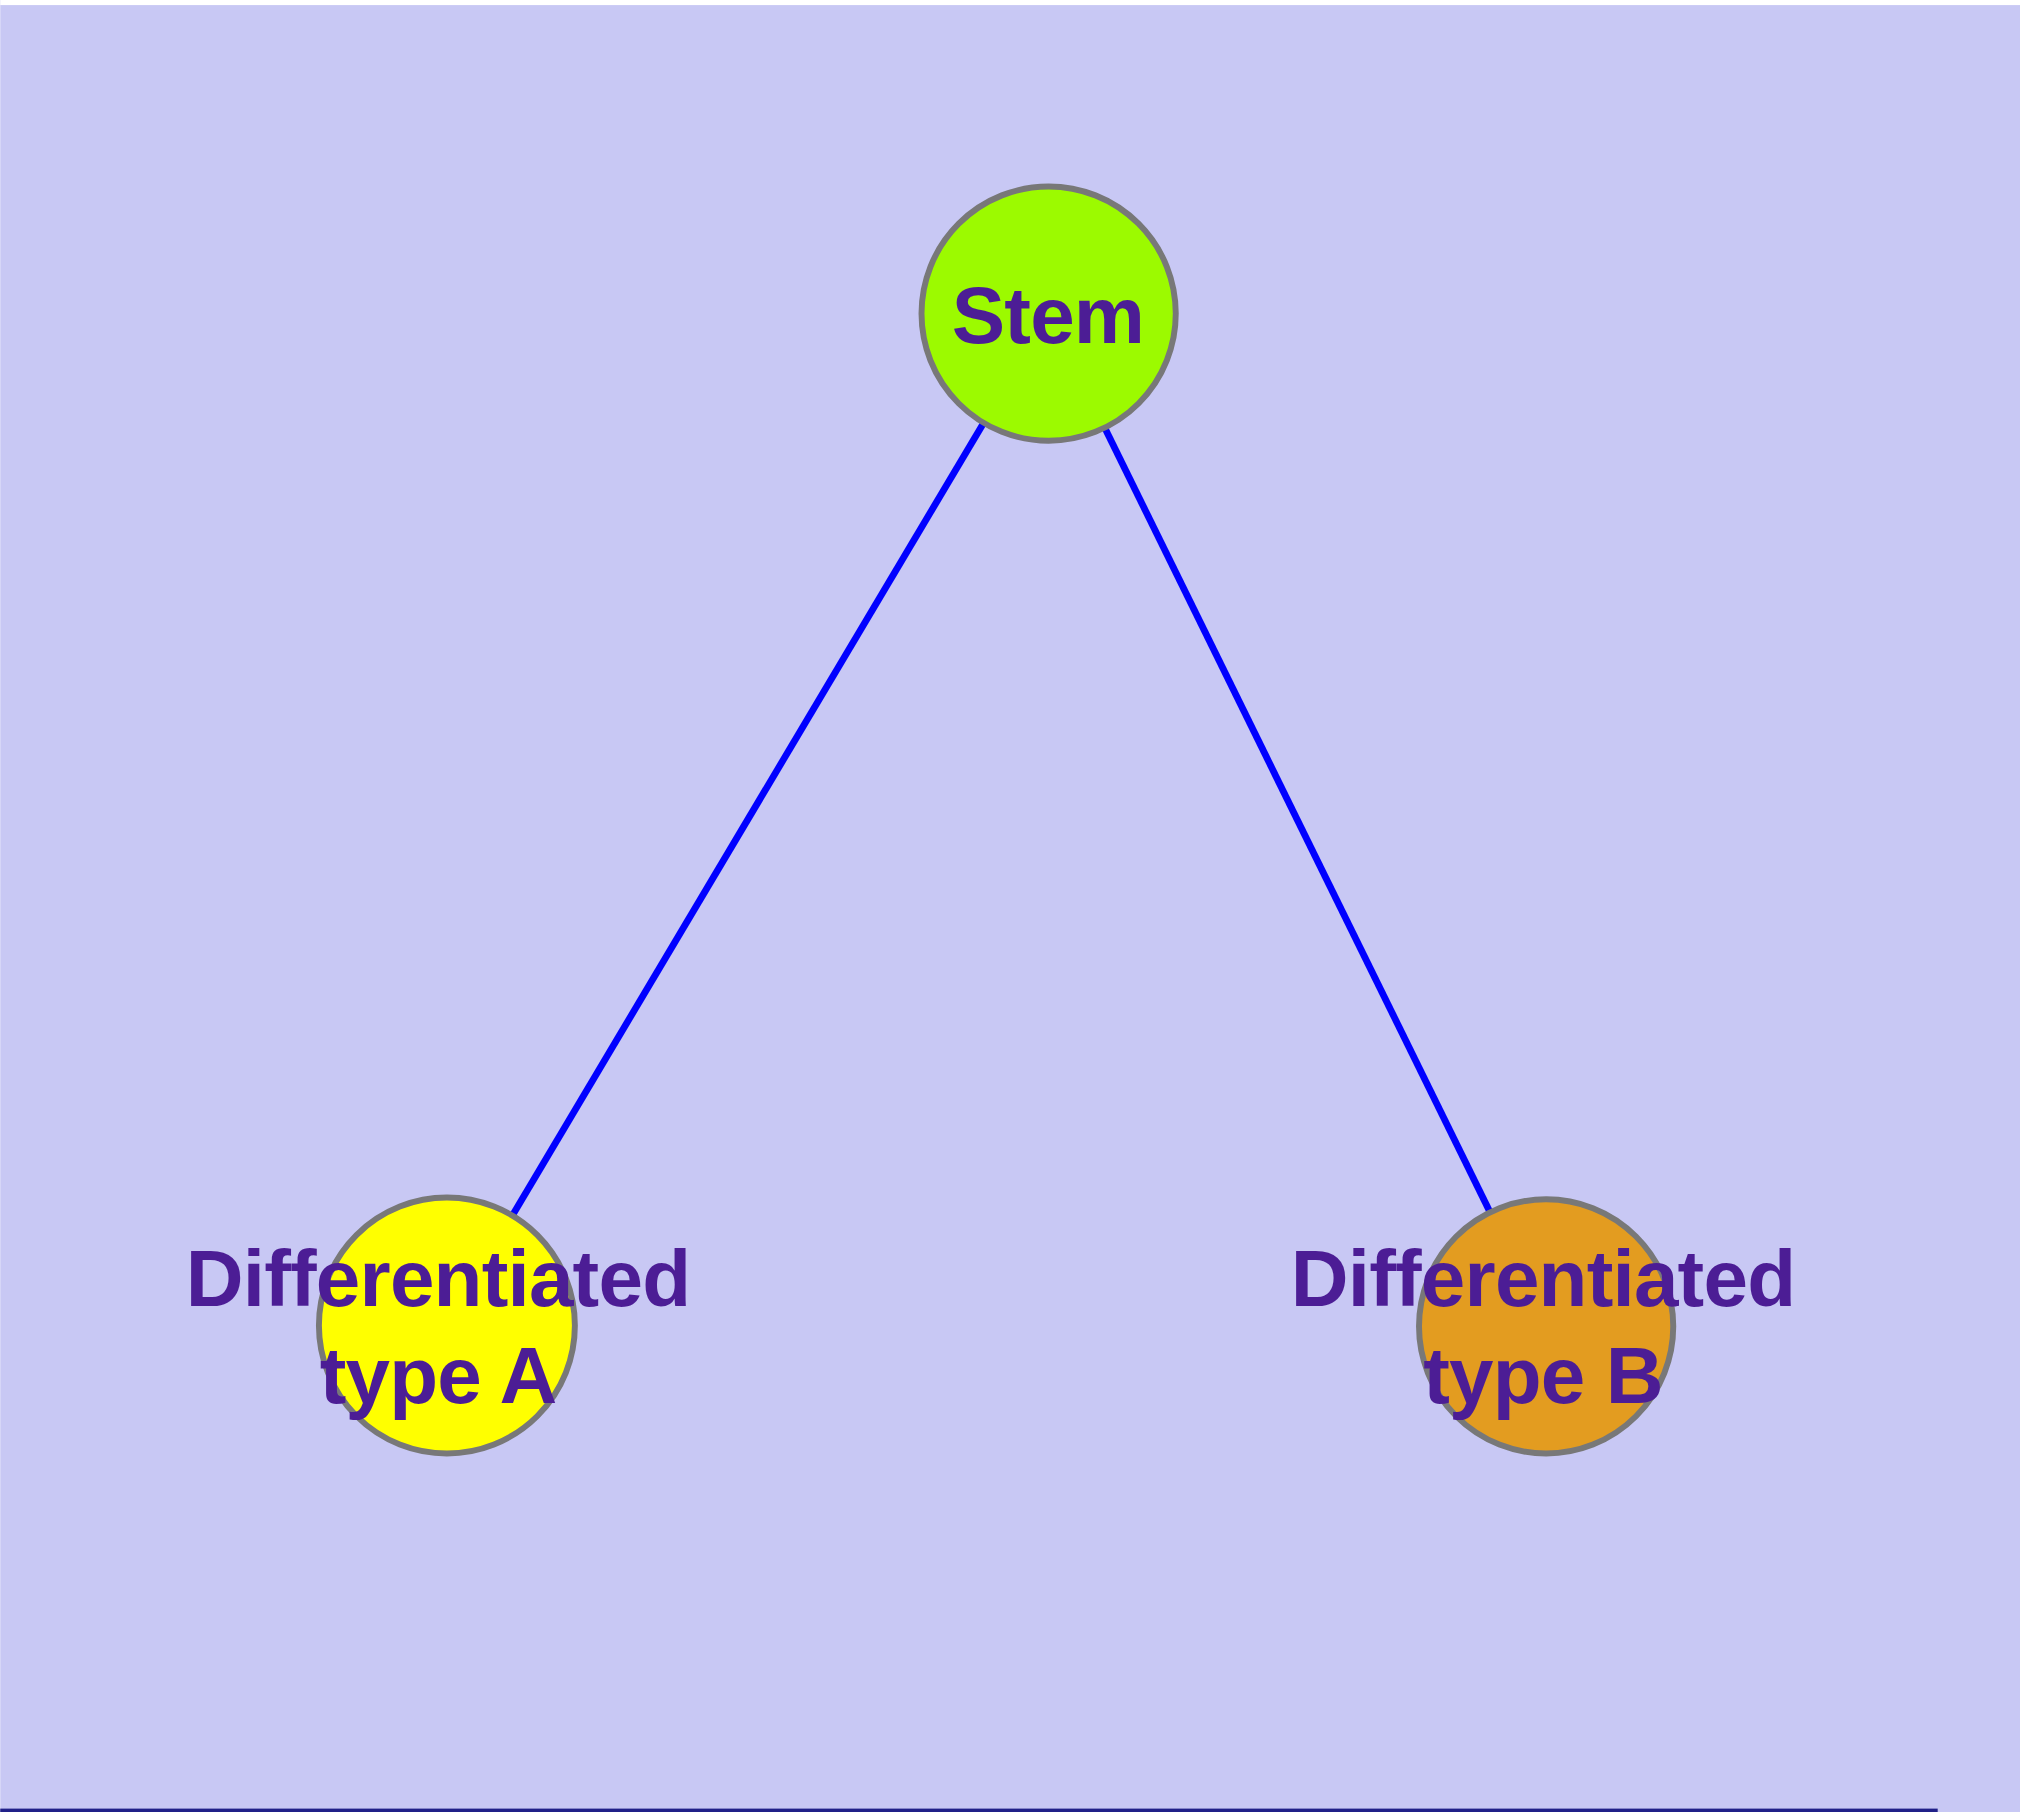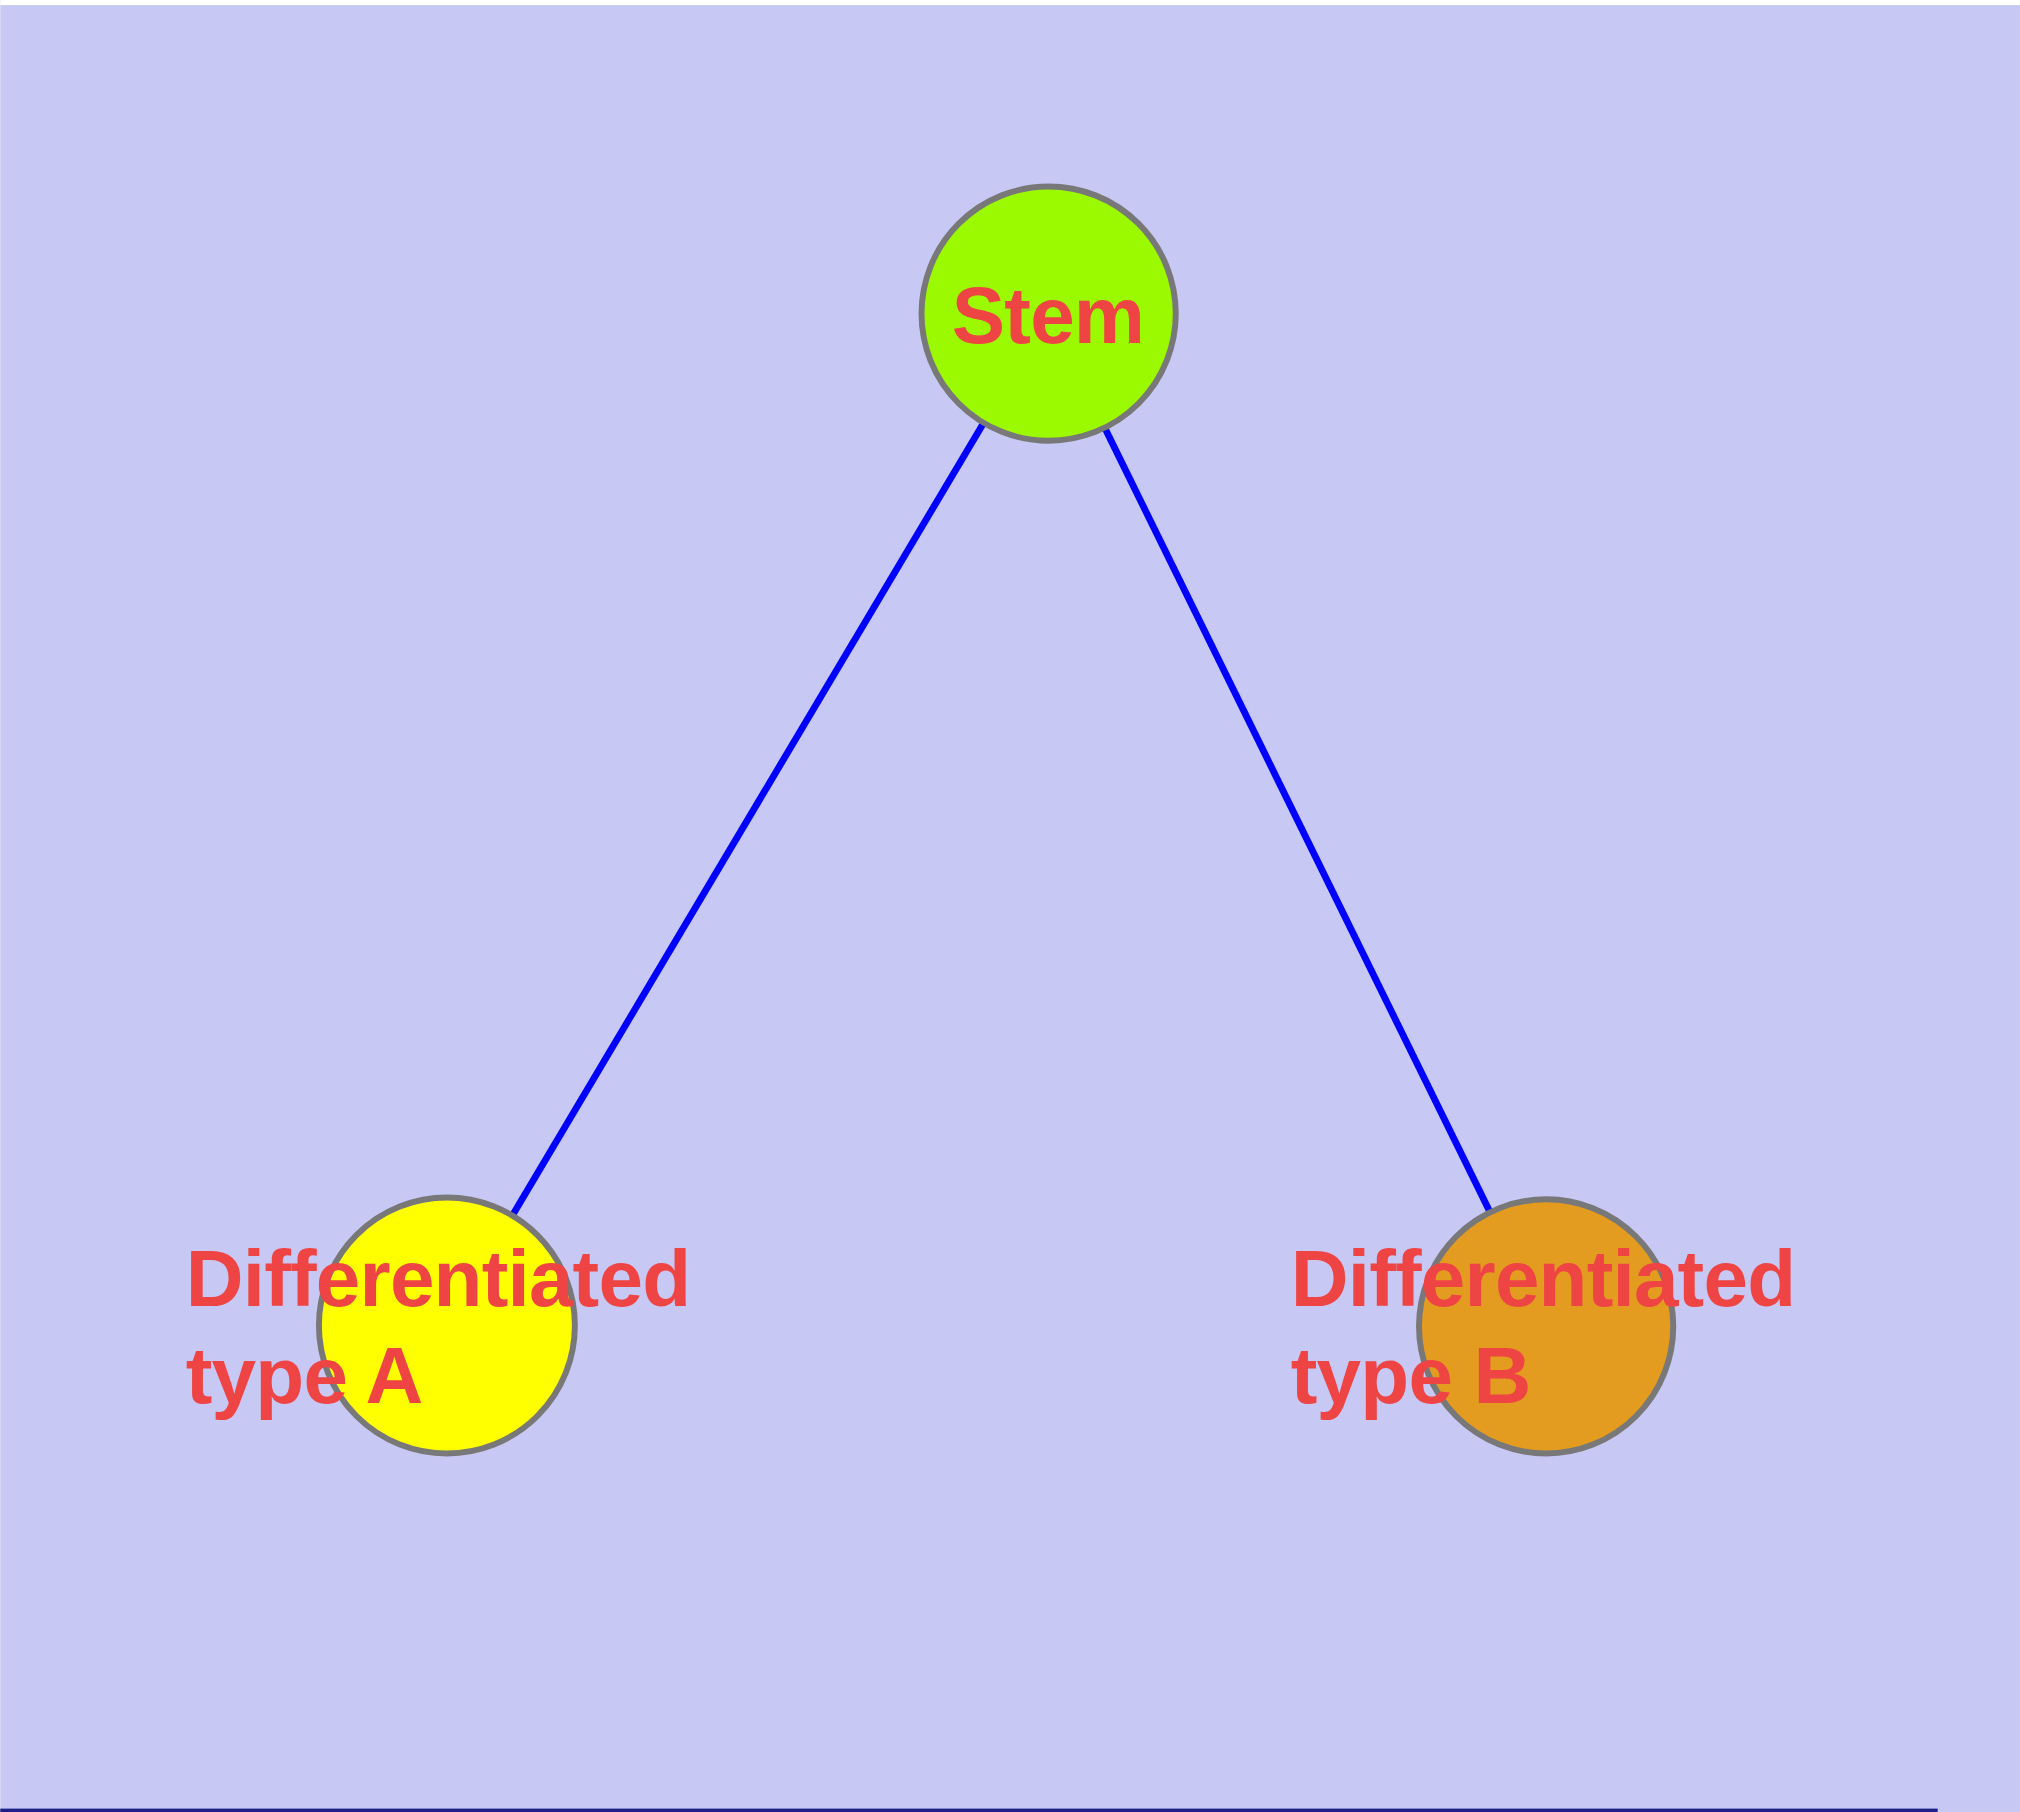--- a/index.html
+++ b/index.html
@@ -16,26 +16,26 @@
   }
   .canvas svg {
     position: absolute;
     left: 0;
     top: 0;
     display: block;
   }
   .node-label {
     position: absolute;
     transform: translate(-50%, -50%);
-    text-align: left;
+    text-align: center;
     white-space: pre-line;
     font-weight: bold;
     font-size: 80px;
     line-height: 97px;
-    color: #ef4444;
+    color: #4c1d95;
     letter-spacing: -0.8px;
   }
 </style>
 </head>
 <body>
 
 <div class="canvas">
 
   <svg width="2021" height="1812" viewBox="0 0 2384 2138">
 

